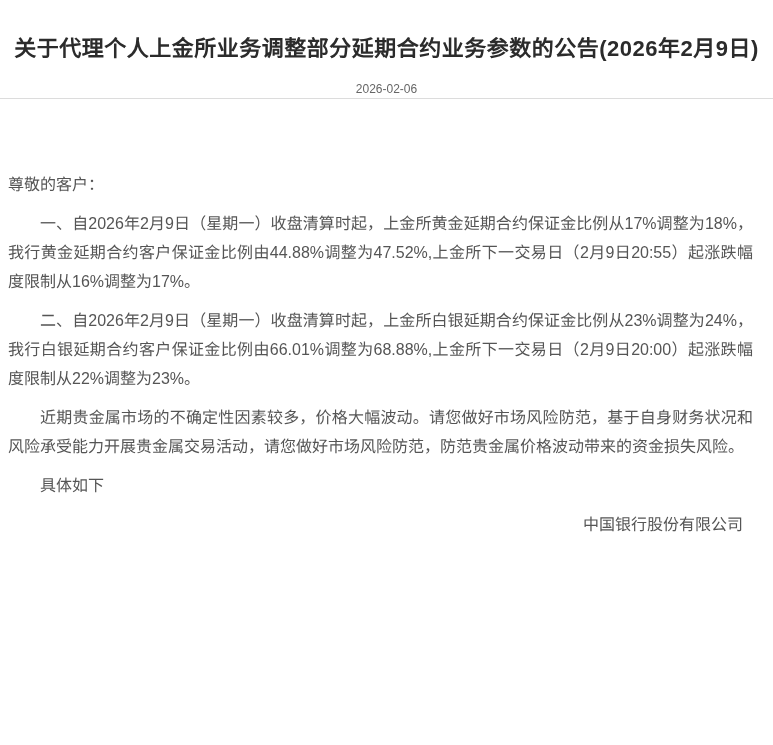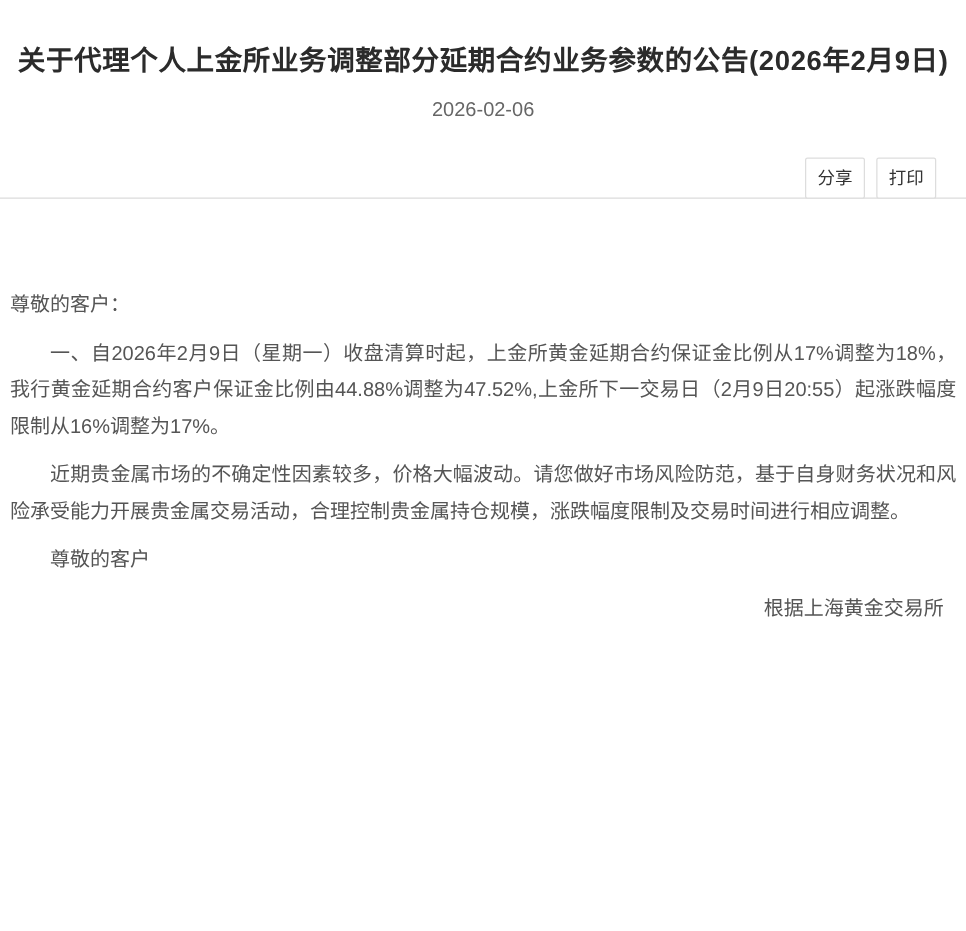--- a/index.html
+++ b/index.html
@@ -26,21 +26,21 @@
     font-size: 22px;
     font-weight: bold;
     color: #2b2b2b;
     text-align: center;
     line-height: 30px;
     letter-spacing: 0.5px;
   }
   .pub-date {
     margin-top: 15px;
     text-align: center;
-    font-size: 16px;
+    font-size: 12px;
     color: #666666;
     line-height: 20px;
   }
   .toolbar {
     margin-top: 27px;
     display: flex;
     justify-content: flex-end;
     gap: 9px;
     padding-right: 24px;
   }
@@ -63,21 +63,21 @@
     height: 0;
   }
   .article {
     margin-top: 71px;
     padding: 0 8px;
     font-size: 16px;
     color: #555555;
     line-height: 29px;
     text-align: justify;
   }
-  .article p { margin: 0 0 10px 0; }
+  .article p { margin: 0 12px 10px 0; }
   .salutation { margin-bottom: 13px; text-indent: 0; }
   .para { text-indent: 2em; }
   .signature {
     text-align: right;
     text-indent: 0;
     padding-right: 10px;
     margin-bottom: 0;
   }
   .sign-date {
     text-align: right;
@@ -88,35 +88,32 @@
 </style>
 </head>
 <body>
 
 <div class="page">
 
   <h1 class="page-title">关于代理个人上金所业务调整部分延期合约业务参数的公告(2026年2月9日)</h1>
 
   <div class="pub-date">2026-02-06</div>
 
-  <div class="toolbar">
-    <button class="tool-btn">分享</button>
-    <button class="tool-btn">打印</button>
-  </div>
 
   <hr class="divider">
 
   <div class="article">
     <p class="salutation">尊敬的客户：</p>
 
 
     <p class="para">一、自2026年2月9日（星期一）收盘清算时起，上金所黄金延期合约保证金比例从17%调整为18%，我行黄金延期合约客户保证金比例由44.88%调整为47.52%,上金所下一交易日（2月9日20:55）起涨跌幅度限制从16%调整为17%。</p>
 
+    <p class="para">二、自2026年2月9日（星期一）收盘清算时起，上金所白银延期合约保证金比例从23%调整为24%，我行白银延期合约客户保证金比例由66.01%调整为68.88%,上金所下一交易日（2月9日20:00）起涨跌幅度限制从22%调整为23%。</p>
 
-    <p class="para">近期贵金属市场的不确定性因素较多，价格大幅波动。请您做好市场风险防范，基于自身财务状况和风险承受能力开展贵金属交易活动，合理控制贵金属持仓规模，涨跌幅度限制及交易时间进行相应调整。</p>
+    <p class="para">近期贵金属市场的不确定性因素较多，价格大幅波动。请您做好市场风险防范，基于自身财务状况和风险承受能力开展贵金属交易活动，请您做好市场风险防范，防范贵金属价格波动带来的资金损失风险。</p>
 
-    <p class="para">尊敬的客户</p>
+    <p class="para">具体如下</p>
 
-    <p class="signature">根据上海黄金交易所</p>
+    <p class="signature">中国银行股份有限公司</p>
 
   </div>
 
 </div>
 
 </body></html>

